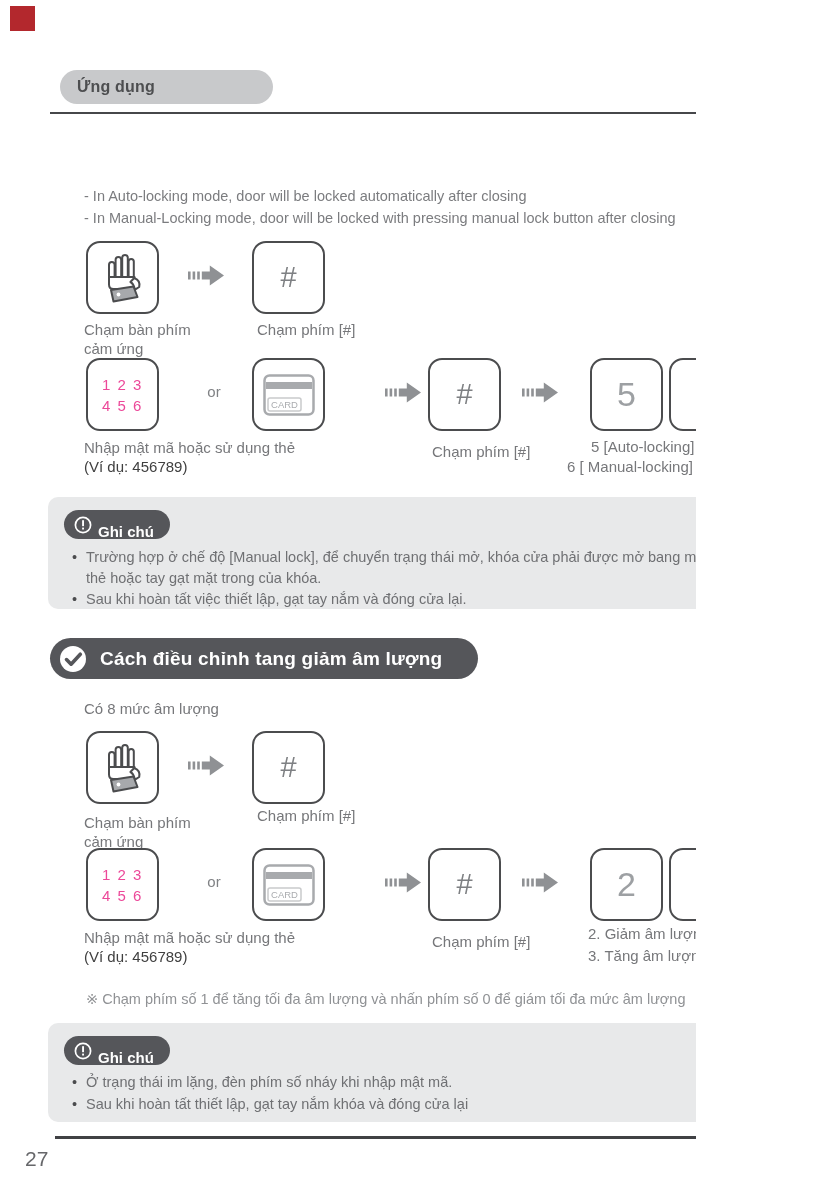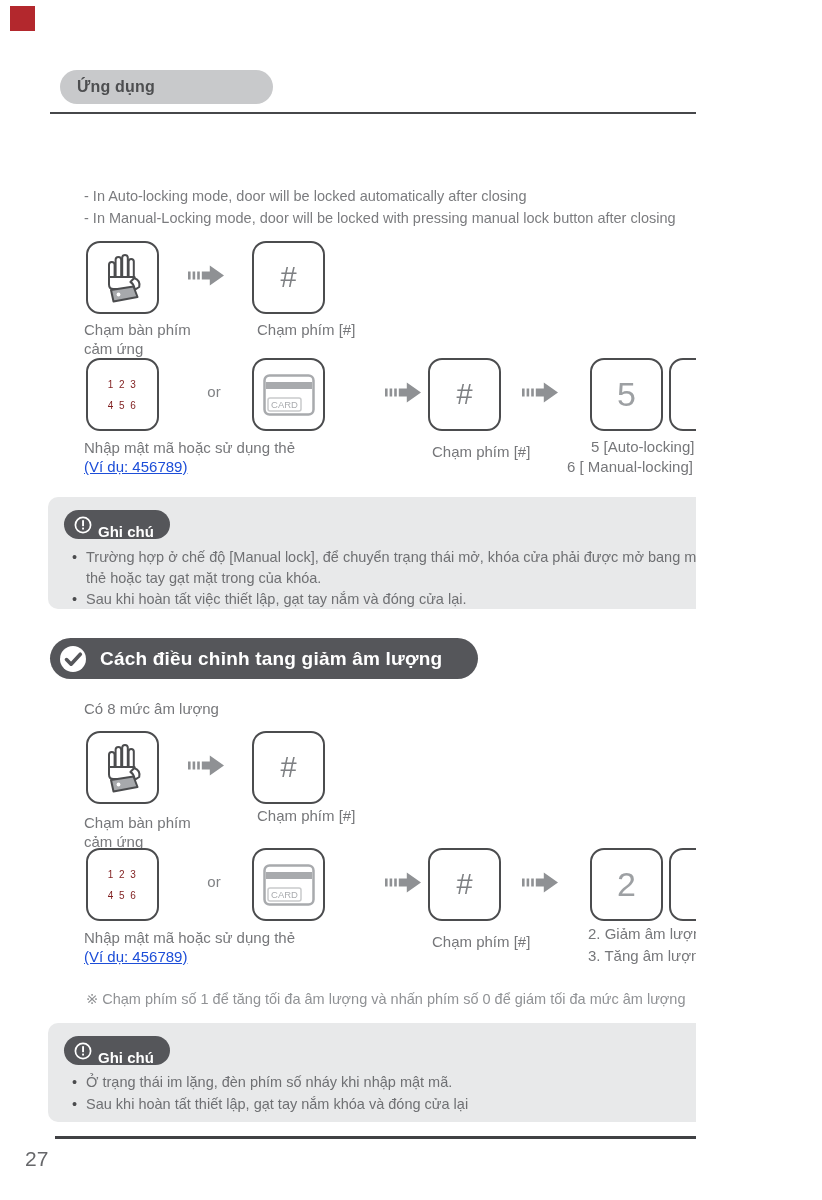--- a/index.html
+++ b/index.html
@@ -22,24 +22,24 @@
   .sec1-header{left:50px;top:127px;width:503px;}
   .sec2-header{left:50px;top:638px;width:428px;}
 
   .intro-lines{left:84px;top:185px;font-size:14.5px;color:#7b7c7f;line-height:22px;white-space:nowrap;}
 
   .keybox{position:absolute;width:73px;height:73px;border:2.5px solid #4b4c4e;border-radius:14px;
           background:#fff;box-sizing:border-box;display:flex;align-items:center;justify-content:center;
           flex-direction:column;}
   .hash{font-size:29px;color:#7e8083;}
   .bigkey{font-size:34px;color:#9da0a3;}
-  .keypad-line{font-size:10px;letter-spacing:1.5px;line-height:21px;color:#7f1d1d;}
+  .keypad-line{font-size:15px;letter-spacing:1.5px;line-height:21px;color:#ec4899;}
 
   .lbl{position:absolute;font-size:15px;color:#76777a;line-height:19px;white-space:nowrap;}
-  .lbl-light{color:#1d4ed8;text-decoration:underline;}
+  .lbl-light{color:#404040;}
   .or-lbl{position:absolute;font-size:15px;color:#808285;width:36px;text-align:center;}
 
   .notebox{position:absolute;left:48px;width:726px;background:#e8e9ea;border-radius:10px;}
   .note1{top:497px;height:112px;}
   .note2{top:1023px;height:99px;}
   .note-pill{position:absolute;left:16px;top:13px;height:29px;border-radius:15px;background:#55565a;
              display:flex;align-items:center;gap:6px;padding:0 16px 0 10px;}
   .note-pill span{color:#fff;font-size:15px;font-weight:600;margin-top:13px;}
   .note-bullets{position:absolute;left:24px;right:26px;font-size:14.5px;color:#6f7073;line-height:21px;}
   .note1 .note-bullets{top:50px;}

